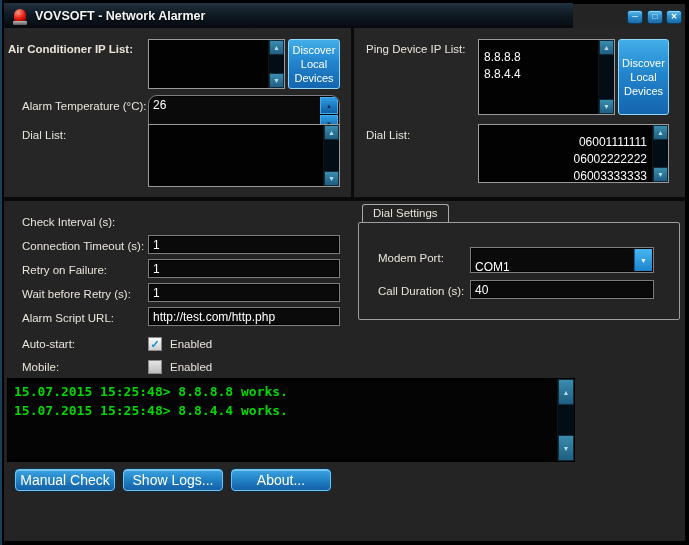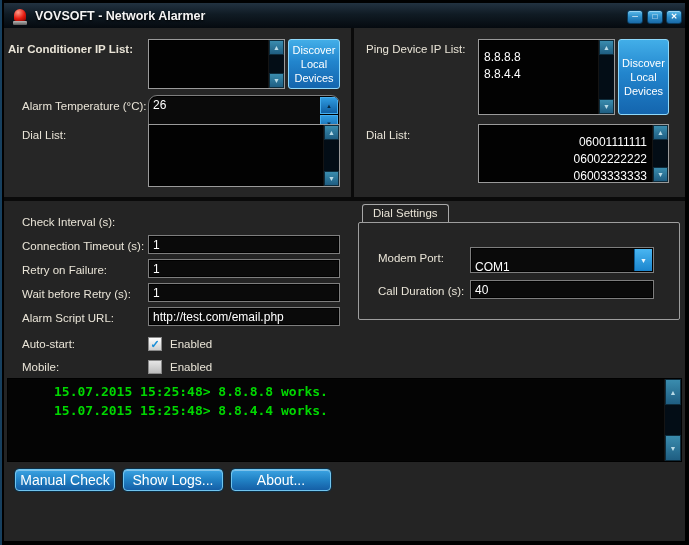--- a/index.html
+++ b/index.html
@@ -4,21 +4,21 @@
 <style>
   * { margin:0; padding:0; box-sizing:border-box; }
   body { background:#555; font-family:"Liberation Sans", sans-serif; }
   .window {
     position:relative; width:689px; height:545px; background:#242424;
     box-shadow: inset 2px 0 0 #17405f, inset 0 0 0 4px #000000;
     overflow:hidden;
   }
   
   .titlebar {
-    position:absolute; left:4px; top:3px; width:681px; height:25px;
+    position:absolute; left:4px; top:3px; width:569px; height:25px;
     background: linear-gradient(180deg,#223240 0%, #101b24 45%, #050a0f 100%);
   }
   .app-icon { position:absolute; left:9px; top:5px; width:14px; height:18px; }
   .app-icon .dome {
     position:absolute; left:1px; top:1px; width:12px; height:12px;
     border-radius:6px 6px 2px 2px;
     background: radial-gradient(circle at 35% 28%, #ff9a88, #e51b10 55%, #7e0400);
   }
   .app-icon .base {
     position:absolute; left:0; bottom:1px; width:14px; height:4px;
@@ -88,22 +88,22 @@
     position:absolute; background:#0a0a0a; border:1px solid #7e7e7e; color:#fff;
     font-size:12px; padding:12px 4px; box-shadow: inset 0 0 0 1px #000;
   }
   .combo-btn {
     position:absolute; right:1px; top:1px; bottom:1px; width:18px;
     background: linear-gradient(180deg,#49b6f2,#1b85cd); border-left:1px solid #0d5c94;
     color:#eaf6ff; font-size:7px; display:flex; align-items:center; justify-content:center;
   }
   
   .log {
-    position:absolute; left:7px; top:378px; width:675px; height:84px;
-    background:#040404; border:1px solid #000; display:flex;padding-left:40px;
+    position:absolute; left:7px; top:378px; width:568px; height:84px;
+    background:#040404; border:1px solid #000; display:flex;
   }
   .log-text { flex:1; padding:3px 6px; font-family:"DejaVu Sans Mono", monospace; font-weight:bold; font-size:13px; color:#00d800; line-height:19px; white-space:pre; overflow:hidden; }
   .log .sb { width:17px; }
   
   .fbtn {
     position:absolute; top:469px; width:100px; height:22px; border-radius:4px;
     background: linear-gradient(180deg,#3ba3e2 0%, #2181c4 50%, #155fa6 100%);
     border:1px solid #70c4ee; box-shadow: 0 0 0 1px #0b2d44, inset 0 1px 0 rgba(255,255,255,.35);
     color:#fff; font-size:14px; display:flex; align-items:center; justify-content:center;
   }
@@ -213,21 +213,21 @@
   <span class="label" style="left:22px; top:240px;">Connection Timeout (s):</span>
   <div class="field" style="left:148px; top:235px; width:192px; height:19px;">1</div>
 
   <span class="label" style="left:22px; top:264px;">Retry on Failure:</span>
   <div class="field" style="left:148px; top:259px; width:192px; height:19px;">1</div>
 
   <span class="label" style="left:22px; top:288px;">Wait before Retry (s):</span>
   <div class="field" style="left:148px; top:283px; width:192px; height:19px;">1</div>
 
   <span class="label" style="left:22px; top:312px;">Alarm Script URL:</span>
-  <div class="field" style="left:148px; top:307px; width:192px; height:19px;">http://test.com/email.php</div>
+  <div class="field" style="left:148px; top:307px; width:192px; height:19px;">http://test.com/http.php</div>
 
   <span class="label" style="left:22px; top:338px;">Auto-start:</span>
   <span class="cb" style="left:148px; top:337px;">
       <span>✓</span>
     </span>
   <span class="label" style="left:170px; top:338px;">Enabled</span>
 
   <span class="label" style="left:22px; top:361px;">Mobile:</span>
   <span class="cb unchecked" style="left:148px; top:360px;">
       <span></span>

